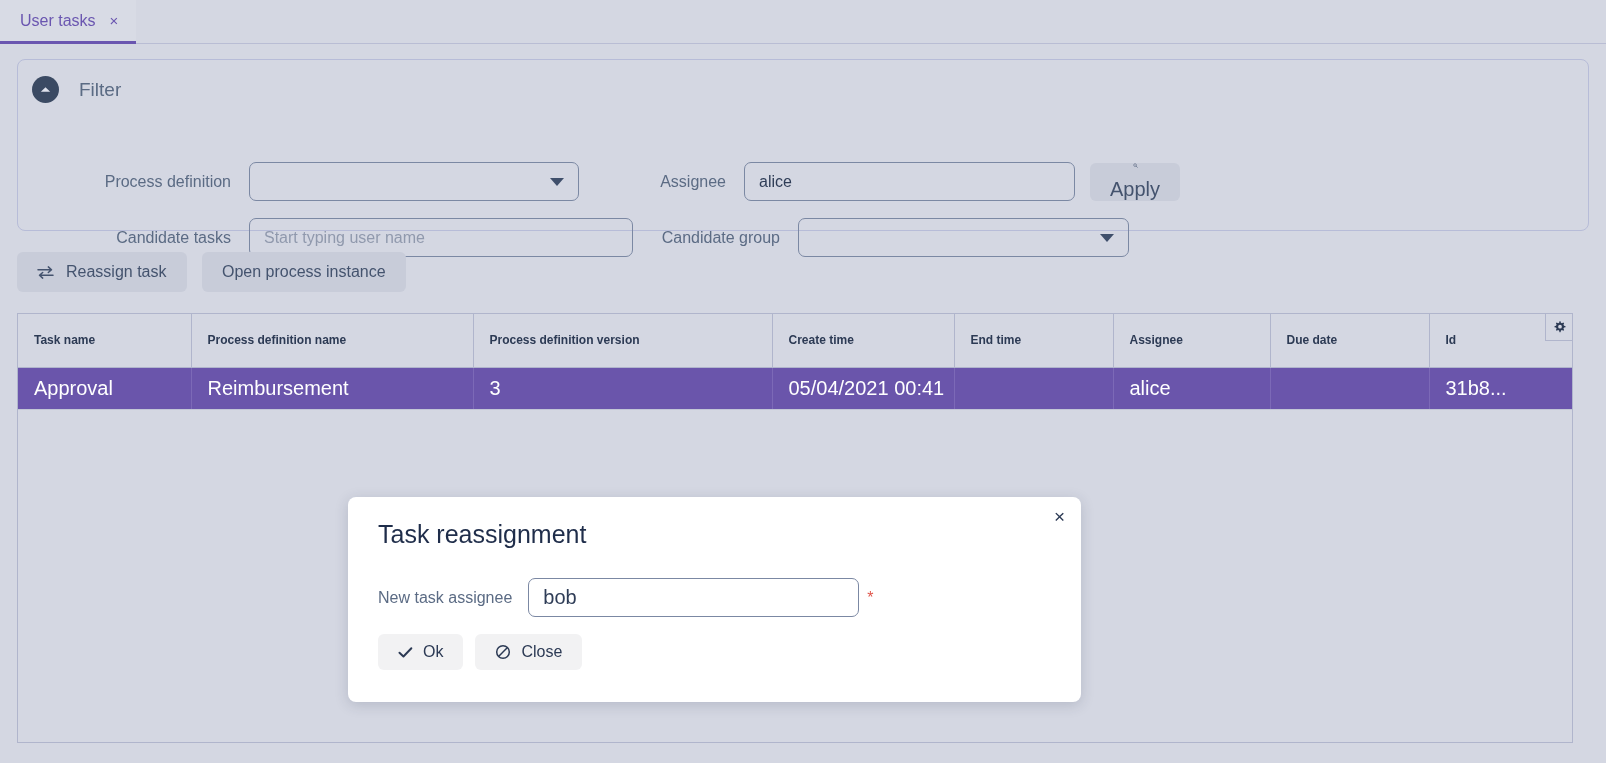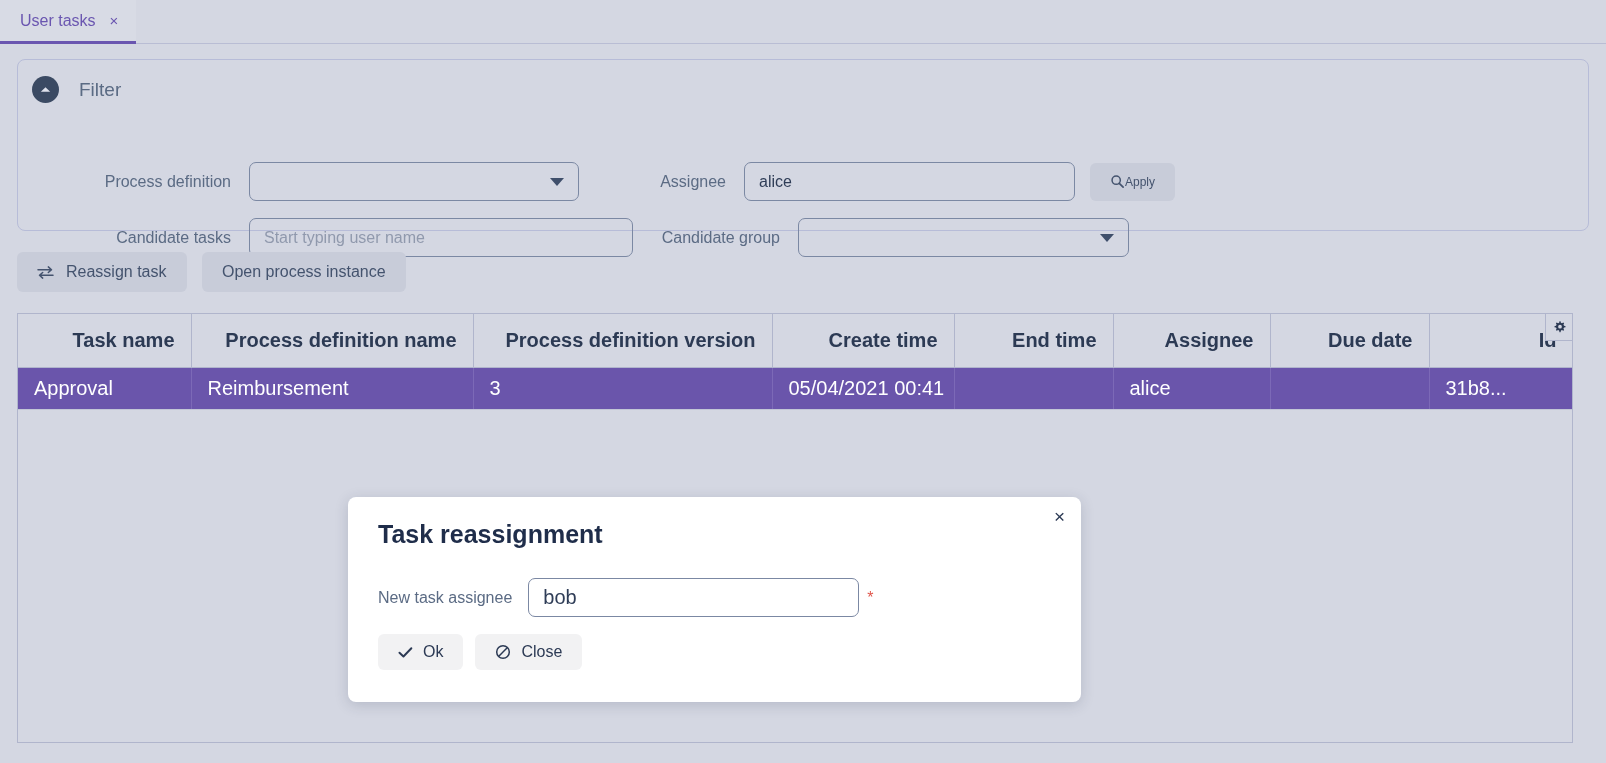--- a/index.html
+++ b/index.html
@@ -70,23 +70,23 @@
   .fctl .ph { color: #9099ad; }
   .caret {
     width: 0; height: 0;
     border-left: 7px solid transparent;
     border-right: 7px solid transparent;
     border-top: 8px solid #3f4f6b;
   }
   #apply-btn {
     height: 38px; border-radius: 6px; border: none;
     background: #c8ccd9;
-    display: flex; align-items: center; 
-    padding: 0 20px; font-size: 12px; color: #44536e;
-    cursor: pointer; font-family: inherit;
+    display: flex; align-items: center; gap: 10px;
+    padding: 0 20px; font-size: 20px; color: #44536e;
+    cursor: pointer; font-family: inherit; flex-direction: column;
   }
 
   
   .action-btn {
     position: absolute; height: 40px;
     border: none; border-radius: 6px;
     background: #c8ccd9;
     display: flex; align-items: center; gap: 12px;
     padding: 0 20px; font-size: 16px; color: #44536e;
     cursor: pointer; font-family: inherit;
@@ -100,22 +100,22 @@
     width: 1556px; height: 430px;
     border: 1px solid #b0b5cc;
     overflow: hidden;
   }
   table { border-collapse: collapse; width: 1555px; table-layout: fixed; }
   thead th {
     height: 53px;
     background: #d4d7e2;
     border-right: 1px solid #b0b5cc;
     border-bottom: 1px solid #b0b5cc;
-    text-align: right; padding: 0 16px;
-    font-size: 20px; font-weight: bold; color: #2c3a54;
+    text-align: left; padding: 0 16px;
+    font-size: 12px; font-weight: bold; color: #2c3a54;
     white-space: nowrap; overflow: hidden;
   }
   tbody td {
     height: 42px;
     border-right: 1px solid #c2c6d6;
     border-bottom: 1px solid #c2c6d6;
     padding: 0 16px;
     font-size: 20px; color: #5b6b84;
     white-space: nowrap; overflow: hidden;
   }
@@ -138,21 +138,21 @@
     background: #ffffff; border-radius: 8px;
     box-shadow: 0 3px 14px rgba(40,50,80,.18);
     z-index: 20;
   }
   #modal-close {
     position: absolute; right: 16px; top: 10px;
     font-size: 19px; color: #2c3a54; cursor: pointer; line-height: 1;
   }
   #modal-title {
     position: absolute; left: 30px; top: 23px;
-    font-size: 25px; font-weight: bold; color: #1f2d4a;
+    font-size: 25px; font-weight: normal; color: #1f2d4a;
   }
   #modal-field-row {
     position: absolute; left: 30px; top: 81px;
     display: flex; align-items: center;
   }
   #modal-field-label { font-size: 16px; color: #5b6b84; padding-right: 16px; }
   #modal-input {
     width: 331px; height: 39px;
     border: 1px solid #7b88a3; border-radius: 7px;
     background: #fff; padding: 0 14px;

